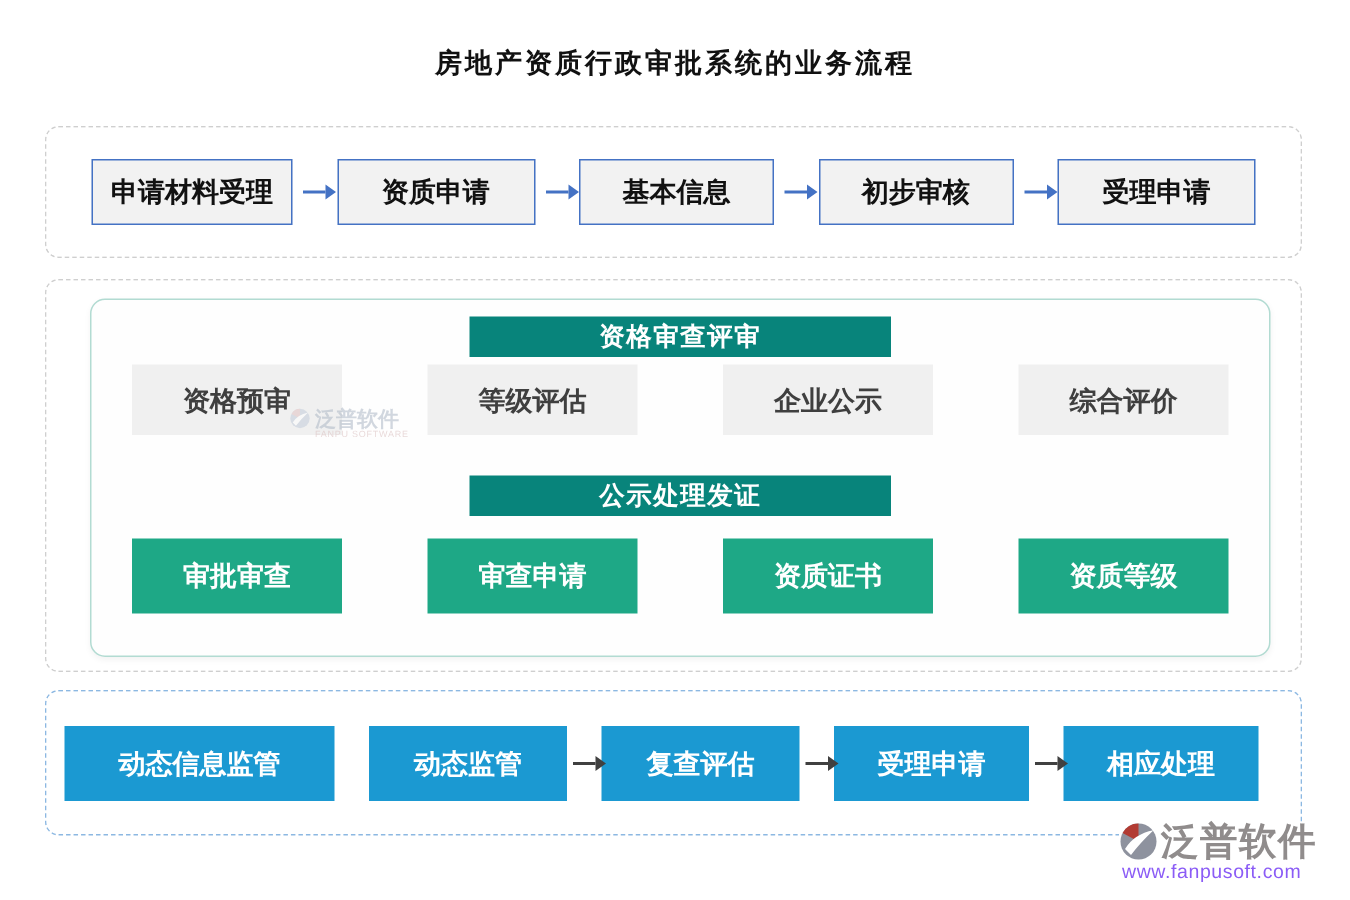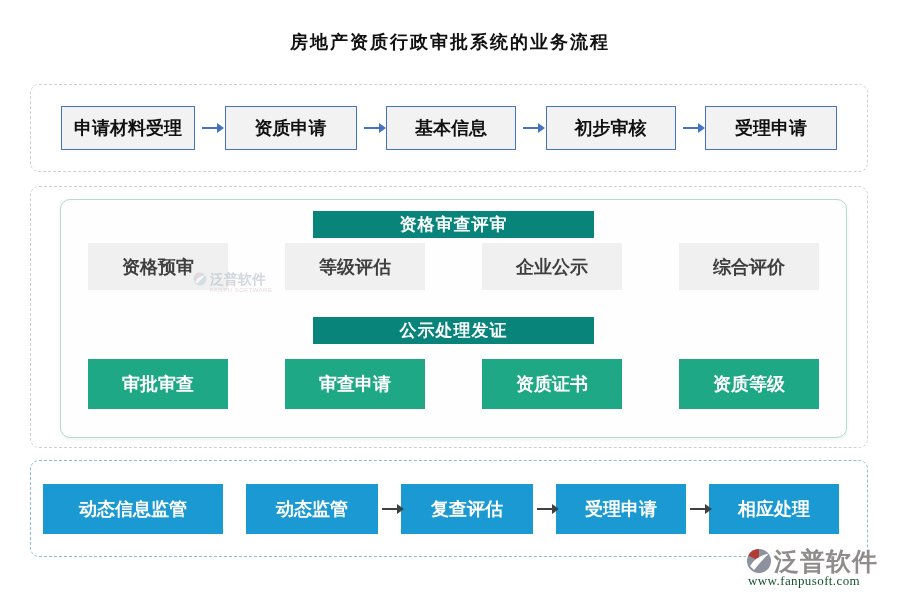--- a/index.html
+++ b/index.html
@@ -66,21 +66,21 @@
     position: absolute; left: 193px; top: 272px;
     display: flex; align-items: flex-start; gap: 3px; opacity: 0.55;
     pointer-events: none;
   }
   .center-watermark .wm-text { color: #aeb8c6; font-size: 14px; font-weight: 700; line-height: 15px; }
   .center-watermark .wm-sub { color: #d8bcbc; font-size: 6px; letter-spacing: 0.5px; line-height: 7px; }
 
   .site-logo { position: absolute; left: 746px; top: 548px; width: 150px; background: #fff; }
   .logo-row { display: flex; align-items: center; gap: 2px; }
   .brand-text { font-size: 25px; font-weight: 700; color: #908c8c; letter-spacing: 1px; line-height: 26px; }
-  .brand-url { display: block; font-size: 13px; color: #14532d; letter-spacing: 0.4px; margin-top: -1px; margin-left: 2px; font-family: Liberation Serif, serif; }
+  .brand-url { display: block; font-size: 13px; color: #8b5cf6; letter-spacing: 0.4px; margin-top: -1px; margin-left: 2px; }
 
   
   .w158 { width: 134px; } .w132 { width: 132px; } .w130 { width: 130px; } .w180 { width: 180px; }
 </style>
 </head>
 <body>
 
 <div class="page-title">房地产资质行政审批系统的业务流程</div>
 
 <div class="dash-box" id="top-container">

